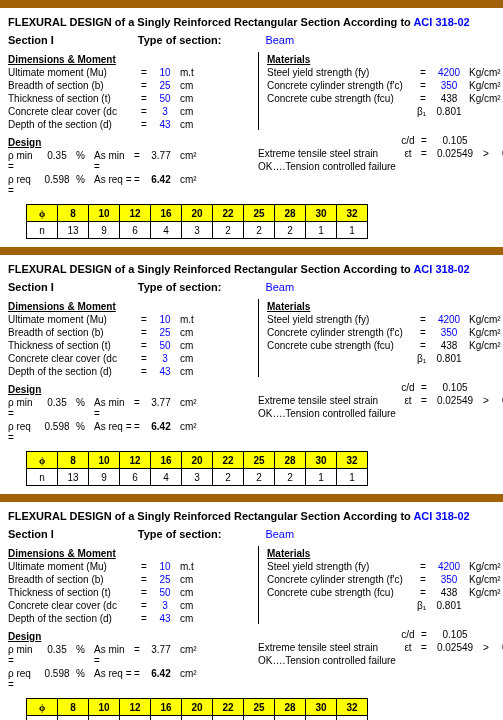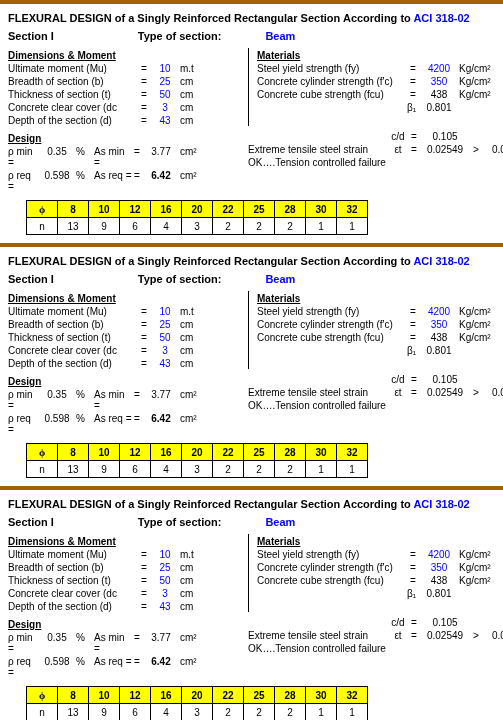--- a/index.html
+++ b/index.html
@@ -4,41 +4,42 @@
 <style>
   body {
     margin: 0;
     padding: 0;
     font-family: Arial, sans-serif;
     font-size: 10px;
     background: #fff;
     width: 503px;
   }
   .section-block {
-    border-top: 4px solid #a16207;
+    border-top: 8px solid #a16207;
     padding: 4px 8px 8px 8px;
   }
   .title-row {
     font-weight: bold;
     font-size: 11px;
     margin: 4px 0;
   }
   .title-row .blue { color: #0000FF; }
   .title-row .black { color: #000; }
   .sec-type-row {
     display: flex;
     gap: 12px;
     margin: 6px 0;
     font-size: 11px;
     align-items: center;
   }
   .sec-type-row .lbl { font-weight: bold; }
-  .sec-type-row .val-blue { color: #0000FF; font-weight: bold; }
+  .sec-type-row .val-blue { color: #0000FF; font-weight: normal; }
   .two-col {
     display: flex;
+    gap: 10px;
     margin-top: 5px;
   }
   .left-col { flex: 0 0 240px; }
   .right-col { flex: 1; border-left: 1px solid #000; padding-left: 8px; }
   .sub-head {
     font-weight: bold;
     text-decoration: underline;
     font-size: 10px;
     margin: 2px 0;
   }

